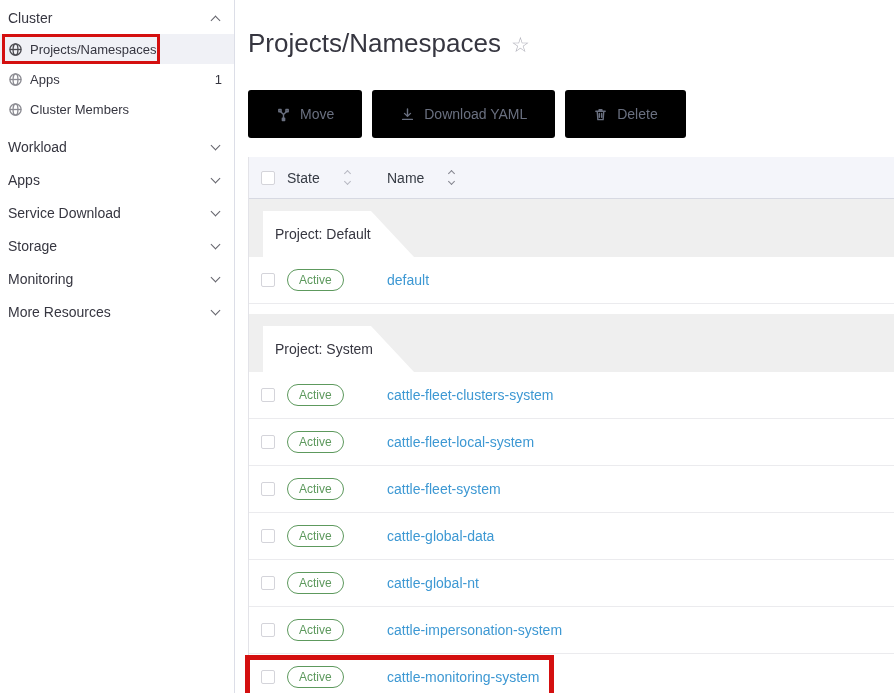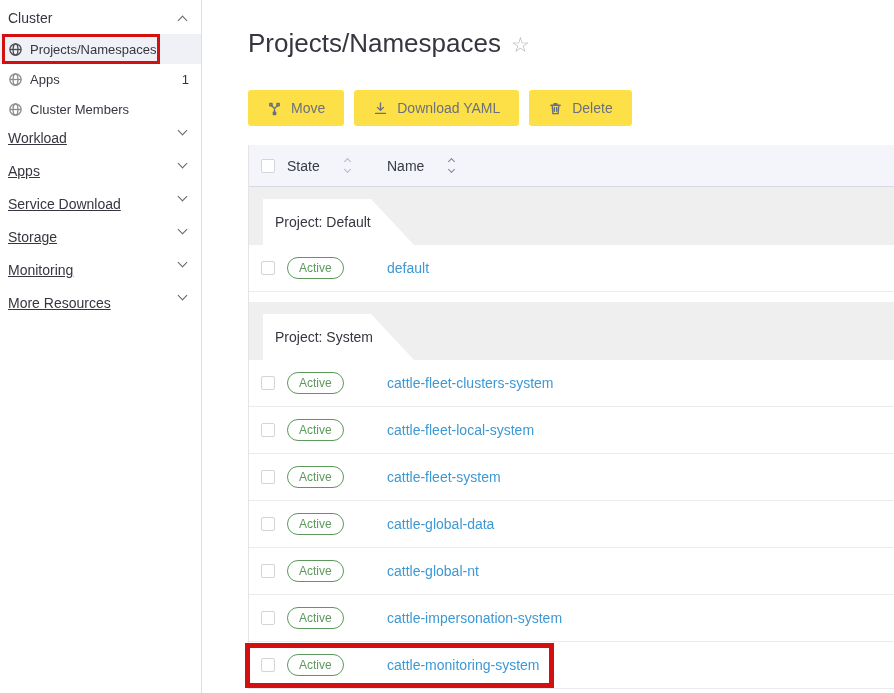--- a/index.html
+++ b/index.html
@@ -3,30 +3,30 @@
 <meta charset="utf-8">
 <style>
   * { box-sizing: border-box; margin: 0; padding: 0; }
   html,body { width:894px; height:693px; }
   body {
     font-family: "Liberation Sans", sans-serif;
     color:#363640; background:#fff; overflow:hidden; position:relative;
   }
 
   
-  .sidebar { position:absolute; left:0; top:0; width:202px; height:693px;
+  .sidebar { position:absolute; left:0; top:0; width:235px; height:693px;
              background:#fff; border-right:1px solid #dcdee7; }
   .side-cat { display:flex; justify-content:space-between; align-items:center;
               padding:10px 15px 8px 8px; font-size:14px; color:#363640; cursor:pointer; }
   .nav-item { position:relative; display:flex; align-items:center; gap:7px;
               height:30px; padding-left:8px; font-size:13px; color:#363640; cursor:pointer; }
   .nav-item.selected { background:#f0f1f6; }
   .nav-item .count { position:absolute; right:12px; font-size:13px; color:#363640; }
-  .side-group { display:flex; justify-content:space-between; align-items:flex-start;
-                height:33px; padding:0 15px 0 8px; font-size:14px; color:#363640; cursor:pointer;text-decoration:underline; }
+  .side-group { display:flex; justify-content:space-between; align-items:center;
+                height:33px; padding:0 15px 0 8px; font-size:14px; color:#363640; cursor:pointer; }
   .side-groups { margin-top:6px; }
 
   .chev { width:7px; height:7px; border-right:1.6px solid #63636b; border-bottom:1.6px solid #63636b;
           display:inline-block; }
   .chev.down { transform:rotate(45deg); margin-top:-3px; }
   .chev.up   { transform:rotate(-135deg); margin-top:4px; }
 
   .globe { width:15px; height:15px; flex:0 0 15px; }
   .globe circle, .globe ellipse, .globe line { fill:none; stroke:#8b8b92; stroke-width:1.4; }
   .selected .globe circle, .selected .globe ellipse, .selected .globe line { stroke:#4a4a50; }
@@ -34,22 +34,22 @@
   .annotation-red { position:absolute; border:4px solid #d40f0f; pointer-events:none; z-index:5; }
   .sidebar-annotation { left:2px; top:0px; width:158px; height:30px; }
 
   
   .main { position:absolute; left:228px; top:0; right:0; bottom:0; padding-left:20px; }
   .page-title-row { margin-top:28px; display:flex; align-items:center; }
   .page-title { font-size:26px; font-weight:400; color:#363640; }
   .fav-star { font-size:21px; color:#b4b4bd; margin-left:10px; margin-top:2px; cursor:pointer; }
 
   .toolbar { margin-top:31px; display:flex; gap:10px; }
-  .btn { height:36px; display:inline-flex; align-items:center; gap:9px; padding:0 19px;
-         background:#fde047; color:#6a7080; border:none; border-radius:3px;
+  .btn { height:48px; display:inline-flex; align-items:center; gap:9px; padding:0 28px;
+         background:#000000; color:#6a7080; border:none; border-radius:3px;
          font-size:14px; font-family:"Liberation Sans",sans-serif; cursor:default; }
   .btn svg { width:15px; height:15px; }
   .btn svg * { fill:none; stroke:#6a7080; stroke-width:1.5; stroke-linecap:round; stroke-linejoin:round; }
 
   
   .table { margin-top:19px; border-left:1px solid #e3e3e8; position:relative; }
   .thead { height:42px; background:#f4f5fa; border-bottom:1px solid #d7d9e2;
            display:flex; align-items:center; }
   .col-check { width:38px; padding-left:12px; display:flex; align-items:center; }
   .col-state { width:100px; display:flex; align-items:center; }

